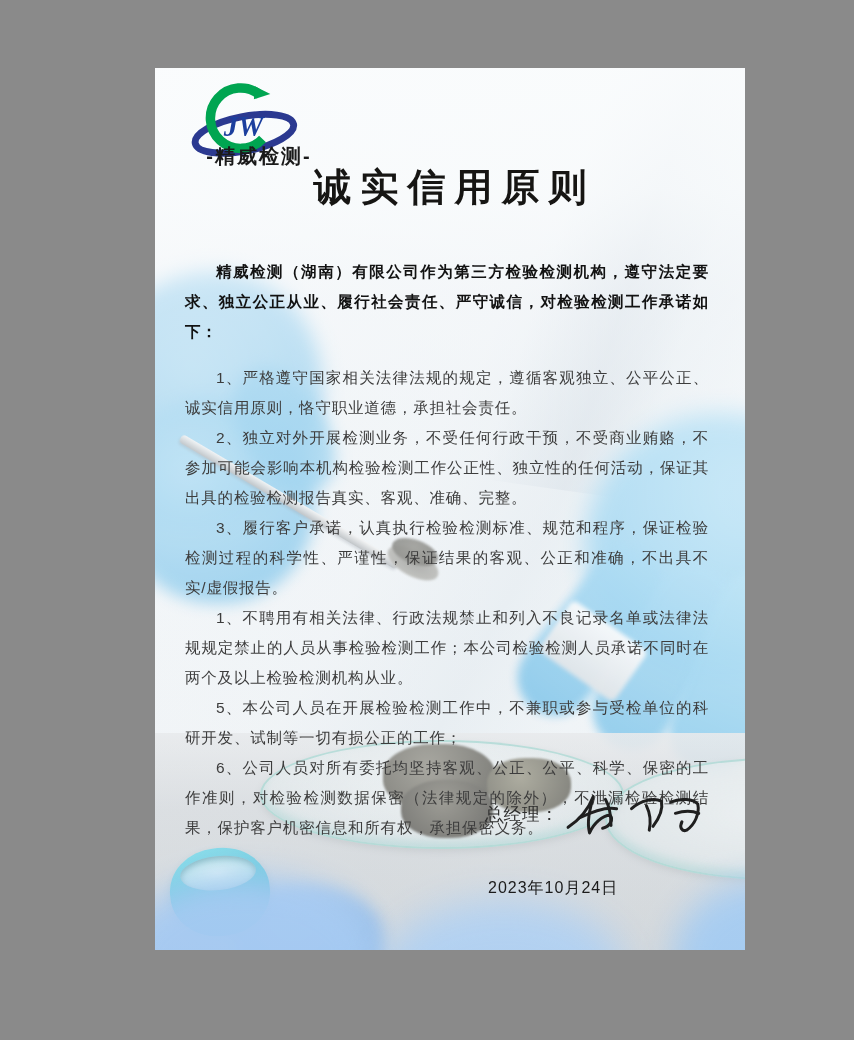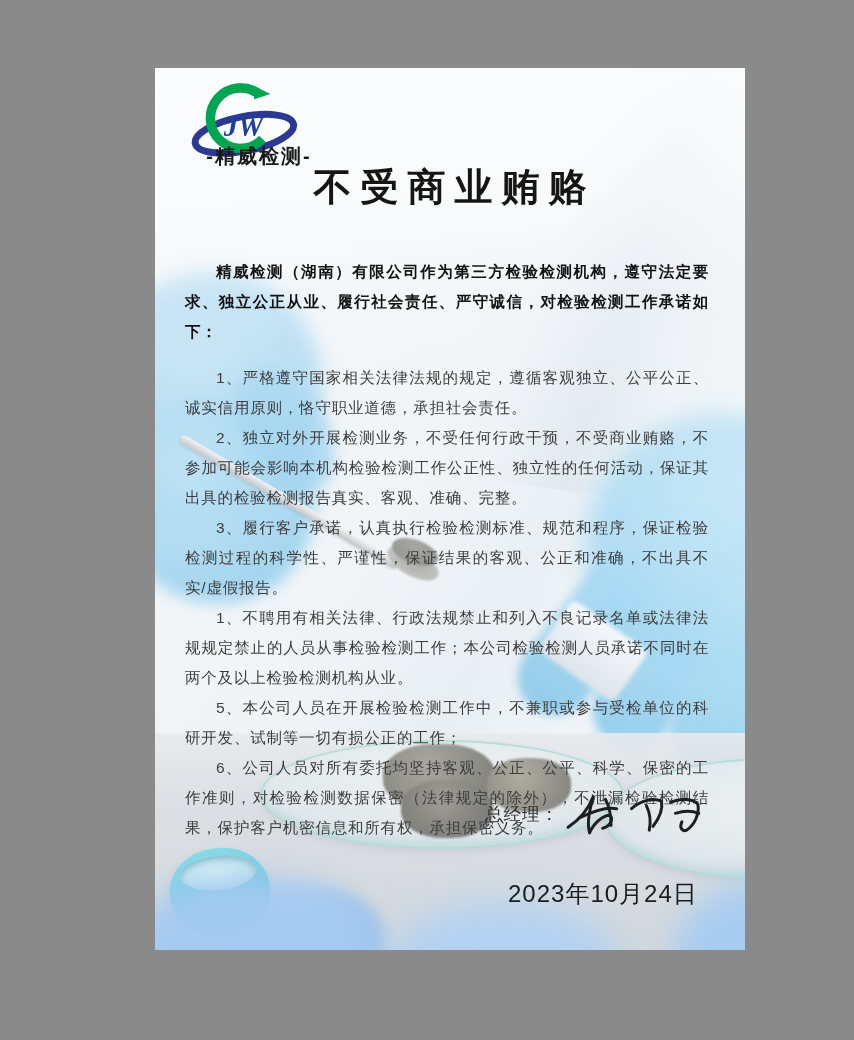--- a/index.html
+++ b/index.html
@@ -72,21 +72,21 @@
   .title{position:absolute;left:0;top:94px;width:100%;text-align:center;
     font-family:"Liberation Serif",serif;font-weight:bold;font-size:38px;letter-spacing:9px;
     color:#161513;text-indent:9px;}
   .bodytext{position:absolute;left:30px;top:156px;width:524px;font-size:15.5px;line-height:30px;
     letter-spacing:.8px;color:#3d3d3d;text-align:justify;}
   .bodytext p{margin:0;text-indent:2em;}
   .bodytext p.intro{font-weight:bold;color:#121212;margin-bottom:16px;margin-top:33px;}
   .sig-row{position:absolute;left:330px;top:722px;display:flex;align-items:flex-start;}
   .sig-label{font-size:17.5px;color:#2e2e2e;letter-spacing:1px;white-space:nowrap;padding-top:12px;}
   .sig-svg{width:152px;height:56px;margin-left:4px;}
-  .date{position:absolute;left:353px;top:810px;font-size:24px;color:#1b1b1b;letter-spacing:1px;}
+  .date{position:absolute;left:333px;top:810px;font-size:16px;color:#1b1b1b;letter-spacing:1px;}
 </style>
 </head>
 <body>
 
 <div class="canvas">
   <div class="paper">
 
     <div class="photo">
       <div class="fold1"></div>
       <div class="glove-left-arm"></div>
@@ -120,21 +120,21 @@
 
       <svg class="logo" viewBox="0 0 130 95">
         <ellipse cx="62" cy="60" rx="58" ry="20" transform="rotate(-11 62 60)" fill="none" stroke="#2b3990" stroke-width="8"></ellipse>
         <path d="M 80,15 A 35,35 0 1 0 83,66" fill="none" stroke="#00a551" stroke-width="11"></path>
         <path d="M 74,5 L 92,14 L 73,20 Z" fill="#00a551"></path>
         <text x="38" y="62" font-family="Liberation Serif, serif" font-style="italic" font-weight="bold" font-size="33" fill="#1c3f9e">JW</text>
       </svg>
 
       <div class="brand">-精威检测-</div>
 
-      <div class="title">不受商业贿赂</div>
+      <div class="title">诚实信用原则</div>
 
       <div class="bodytext">
         <p class="intro">精威检测（湖南）有限公司作为第三方检验检测机构，遵守法定要求、独立公正从业、履行社会责任、严守诚信，对检验检测工作承诺如下：</p>
         <p>1、严格遵守国家相关法律法规的规定，遵循客观独立、公平公正、诚实信用原则，恪守职业道德，承担社会责任。</p>
         <p>2、独立对外开展检测业务，不受任何行政干预，不受商业贿赂，不参加可能会影响本机构检验检测工作公正性、独立性的任何活动，保证其出具的检验检测报告真实、客观、准确、完整。</p>
         <p>3、履行客户承诺，认真执行检验检测标准、规范和程序，保证检验检测过程的科学性、严谨性，保证结果的客观、公正和准确，不出具不实/虚假报告。</p>
         <p>1、不聘用有相关法律、行政法规禁止和列入不良记录名单或法律法规规定禁止的人员从事检验检测工作；本公司检验检测人员承诺不同时在两个及以上检验检测机构从业。</p>
         <p>5、本公司人员在开展检验检测工作中，不兼职或参与受检单位的科研开发、试制等一切有损公正的工作；</p>
         <p>6、公司人员对所有委托均坚持客观、公正、公平、科学、保密的工作准则，对检验检测数据保密（法律规定的除外），不泄漏检验检测结果，保护客户机密信息和所有权，承担保密义务。</p>
       </div>

